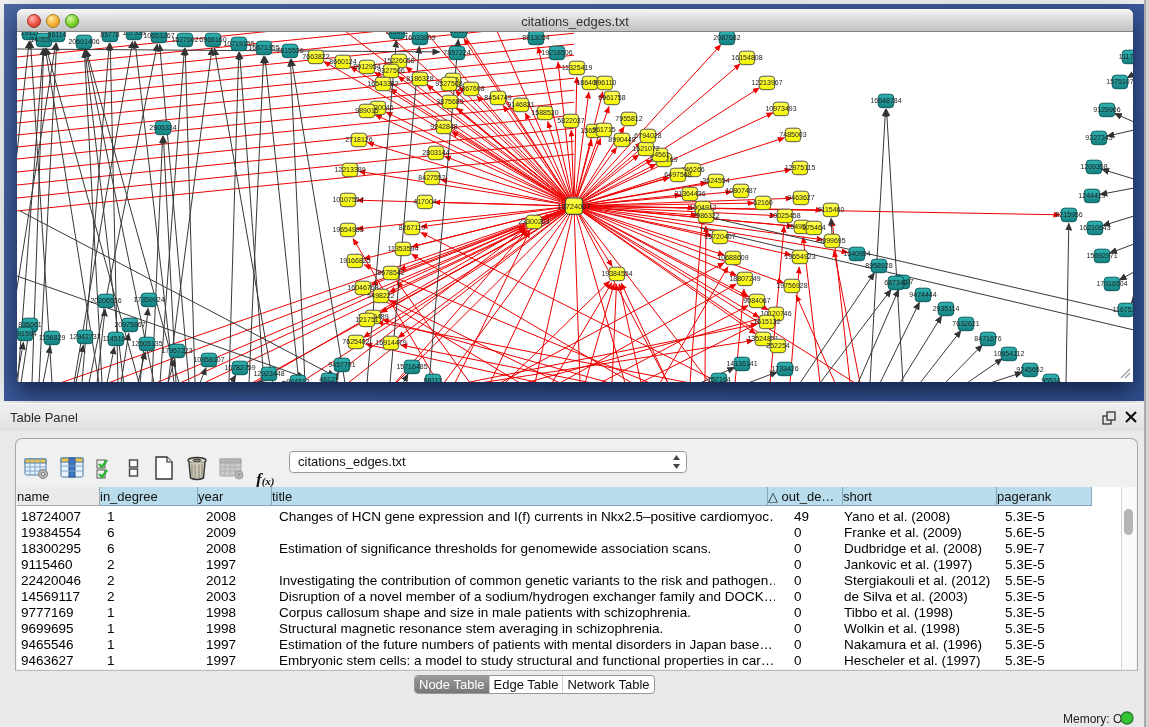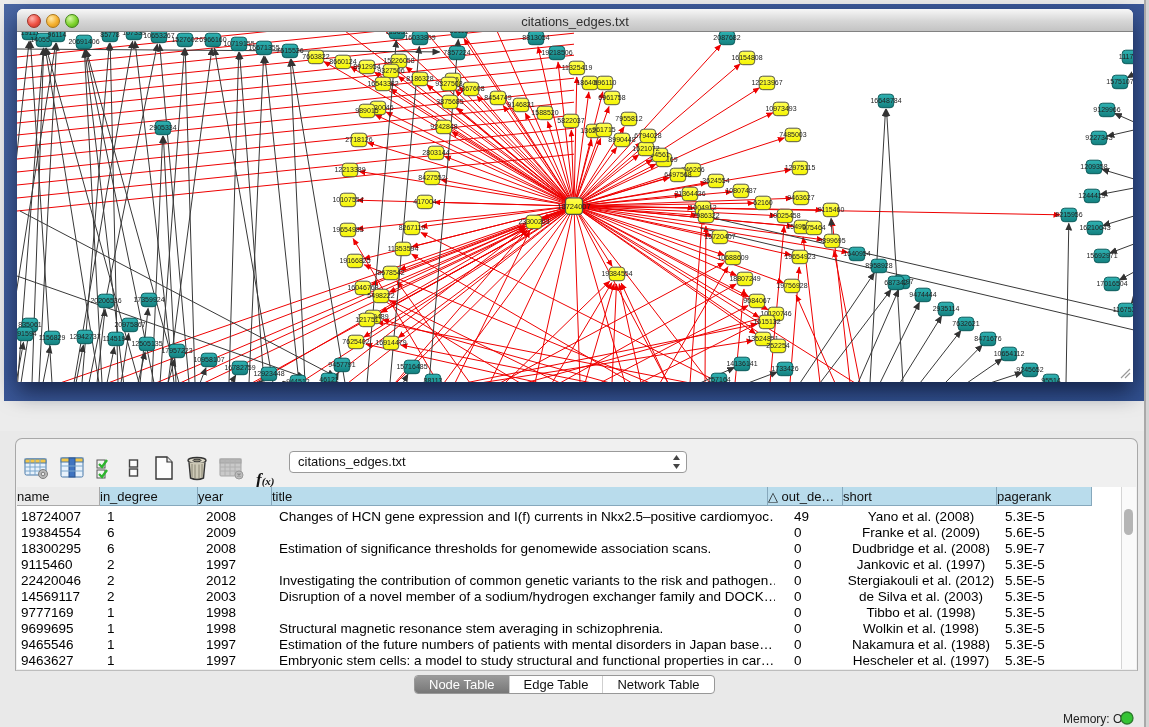--- a/index.html
+++ b/index.html
@@ -27,26 +27,26 @@
 #tablewrap{position:absolute;left:1px;top:48px;width:1118px;height:182px;background:#fff;overflow:hidden}
 #thead{position:absolute;left:0;top:0;height:19px;width:100%;font-size:13px;color:#111}
 #thead .h{position:absolute;top:0;height:18px;border-right:1px solid #86a8bc;background:#b9dcec;
  text-align:left;line-height:19px;border-bottom:1px solid #86a8bc}
 #thead .h0{background:#eaeaea;border-right:1px solid #a9a9a9;border-bottom:1px solid #a9a9a9}
 #tbody{position:absolute;left:0;top:22px;width:100%;font-size:13.5px;color:#000}
 .row{position:relative;height:16px;white-space:nowrap}
 .c{position:absolute;top:0;height:16px;line-height:15px;overflow:hidden}
 .c0{left:4px;width:80px}.c1{left:90px;width:95px}.c2{left:189px;width:72px}
 .c3{left:262px;width:496px}.c4{left:777px;width:73px}
-.c5{left:827px;width:154px;text-align:center}.c6{left:988px;width:100px}
+.c5{left:827px;width:154px;text-align:left}.c6{left:988px;width:100px}
 #vscroll{position:absolute;right:1px;top:48px;width:14px;height:182px;background:#fafafa;border-left:1px solid #d5d5d5}
 #vthumb{position:absolute;left:2px;top:22px;width:9px;height:26px;background:#b5b5b5;border-radius:5px}
 #tabs{position:absolute;left:414px;top:244px;height:17px;border:1px solid #989898;border-radius:4px;
  overflow:hidden;font-size:13px;background:#fff}
-#tabs .seg{display:inline-block;height:17px;line-height:17px;padding:0 14px;vertical-align:top;color:#111}
+#tabs .seg{display:inline-block;height:17px;line-height:17px;padding:0 4px;vertical-align:top;color:#111}
 #tabs .sel{background:linear-gradient(#9a9a9a,#777);color:#fff}
 #tabs .sep{display:inline-block;width:1px;height:17px;background:#cfcfcf;vertical-align:top}
 #status{position:absolute;left:0;top:710px;width:1149px;height:17px;font-size:12px;color:#222}
 #rightline{position:absolute;left:1144px;top:0;width:2px;height:727px;background:#a9a9a9}
 #redge{position:absolute;left:1146px;top:0;width:3px;height:727px;background:#d4d4d4}
 .wicon{position:absolute;top:411px;font-weight:bold;color:#111}
 </style></head><body>
 <div id="app">
  <div id="desktop">
   <div id="gwin">
@@ -595,20 +595,30 @@
             <text x="814.0" y="180.2" font-size="7" fill="#222222" text-anchor="middle" font-family="Liberation Sans, sans-serif">9115460</text>
             <rect x="807.2" y="202.2" width="15.5" height="13.5" rx="3.5" fill="url(#yg)" stroke="#555548" stroke-width="1"></rect>
             <text x="815.0" y="211.2" font-size="7" fill="#222222" text-anchor="middle" font-family="Liberation Sans, sans-serif">9899695</text>
             <rect x="548.5" y="165.8" width="17" height="16.5" rx="3.5" fill="url(#yg)" stroke="#4d4d4d" stroke-width="1.3"></rect>
             <text x="557.0" y="176.5" font-size="7.5" fill="#222" text-anchor="middle" font-family="Liberation Sans, sans-serif">18724007</text>
             <path d="M1104 346 L1113 337 M1108 346 L1113 341" stroke="#9a9a9a" stroke-width="1.2" fill="none"></path>
           </svg>
         </div>
   </div>
  </div>
+ <div id="tpbar">
+      <div class="t">Table Panel</div>
+   <svg class="wicon" style="left:1102px;top:7px" width="14" height="14" viewBox="0 0 14 14">
+     <rect x="1" y="5" width="8" height="8" fill="none" stroke="#333" stroke-width="1.3"></rect>
+     <rect x="5" y="1" width="8" height="8" fill="#e4e4e4" stroke="#333" stroke-width="1.3"></rect>
+      </svg>
+   <svg class="wicon" style="left:1124px;top:6px" width="14" height="14" viewBox="0 0 14 14">
+     <path d="M2 2l10 10 M12 2L2 12" stroke="#111" stroke-width="2.2"></path>
+      </svg>
+ </div>
  <div id="lower">
   <div id="panel">
    <div id="toolbar">
           <div class="wrap"><div class="ti"><svg width="26" height="24" viewBox="0 0 26 24">
                 <rect x="1" y="3" width="21" height="16" rx="1.5" fill="#e8f2fb" stroke="#4978a8"></rect>
                 <rect x="1" y="3" width="21" height="4" fill="#f3c64a" stroke="#4978a8"></rect>
                 <path d="M6 3v16 M11 3v16 M16 3v16 M1 11h21 M1 15h21" stroke="#7aa6cc" stroke-width="1" fill="none"></path>
                 <circle cx="19" cy="18" r="4.5" fill="#b9b9b9" stroke="#7d7d7d"></circle>
                 <circle cx="19" cy="18" r="1.8" fill="#e9e9e9" stroke="#7d7d7d"></circle>
               </svg></div><div class="ti"><svg width="25" height="24" viewBox="0 0 25 24">
@@ -704,40 +714,41 @@
               <div class="c c2">2003</div>
               <div class="c c3">Disruption of a novel member of a sodium/hydrogen exchanger family and DOCK…</div>
               <div class="c c4">0</div>
               <div class="c c5">de Silva et al. (2003)</div>
               <div class="c c6">5.3E-5</div>
             </div>
             <div class="row">
               <div class="c c0">9777169</div>
               <div class="c c1">1</div>
               <div class="c c2">1998</div>
+              <div class="c c3">Corpus callosum shape and size in male patients with schizophrenia.</div>
               <div class="c c4">0</div>
               <div class="c c5">Tibbo et al. (1998)</div>
               <div class="c c6">5.3E-5</div>
             </div>
             <div class="row">
               <div class="c c0">9699695</div>
               <div class="c c1">1</div>
               <div class="c c2">1998</div>
               <div class="c c3">Structural magnetic resonance stem averaging in schizophrenia.</div>
               <div class="c c4">0</div>
               <div class="c c5">Wolkin et al. (1998)</div>
               <div class="c c6">5.3E-5</div>
             </div>
             <div class="row">
               <div class="c c0">9465546</div>
               <div class="c c1">1</div>
               <div class="c c2">1997</div>
               <div class="c c3">Estimation of the future numbers of patients with mental disorders in Japan base…</div>
               <div class="c c4">0</div>
-              <div class="c c5">Nakamura et al. (1988)</div>
+              <div class="c c5">Nakamura et al. (1996)</div>
               <div class="c c6">5.3E-5</div>
             </div>
             <div class="row">
               <div class="c c0">9463627</div>
               <div class="c c1">1</div>
               <div class="c c2">1997</div>
               <div class="c c3">Embryonic stem cells: a model to study structural and functional properties in car…</div>
               <div class="c c4">0</div>
               <div class="c c5">Hescheler et al. (1997)</div>
               <div class="c c6">5.3E-5</div>

